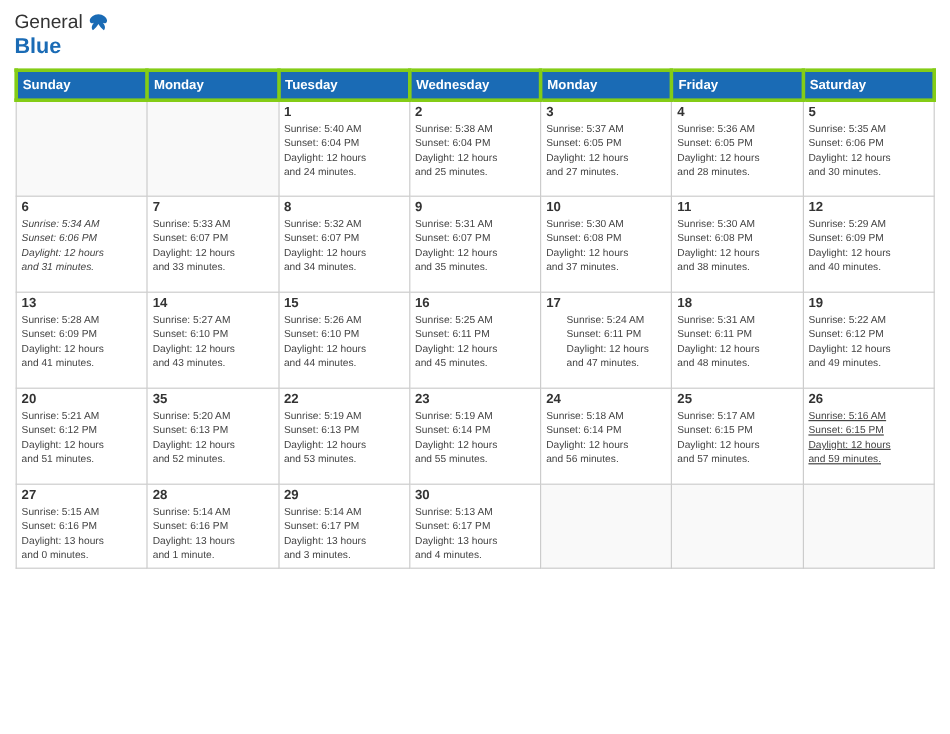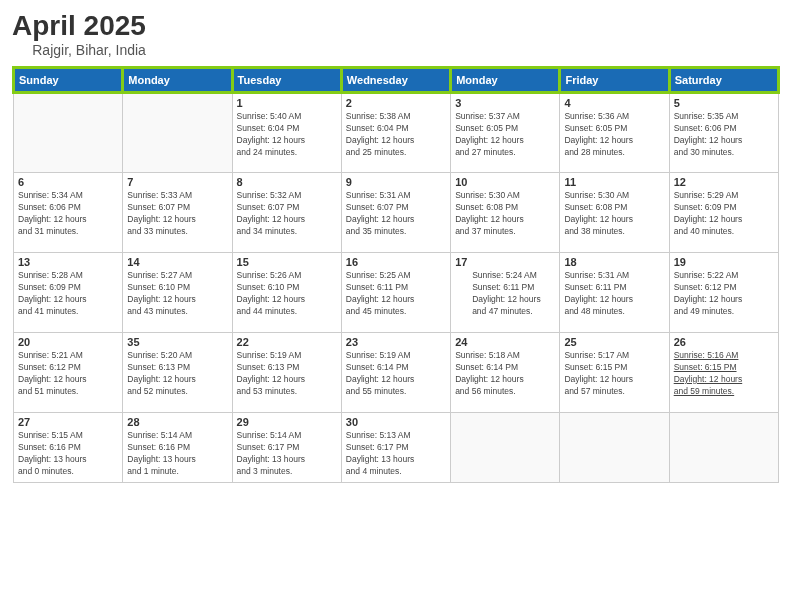--- a/index.html
+++ b/index.html
@@ -82,23 +82,30 @@
     }
     .last-row td {
       height: 70px;
     }
   </style>
 </head>
 <body>
 
 <div class="container">
   <div class="header">
-    <div class="title-block">
-      <div class="month-title">April 2025</div>
-      <div class="location">Rajgir, Bihar, India</div>
+    <div class="logo">
+      <div>
+        <div style="display:flex;align-items:center;gap:2px;">
+          <span class="logo-general">General</span>
+          <svg class="logo-icon" viewBox="0 0 20 20">
+            <path d="M10 2 C14 2 18 5 18 8 C18 10 16 11 14 10 C16 12 17 15 15 17 C13 15 11 13 10 11 C9 13 7 15 5 17 C3 15 4 12 6 10 C4 11 2 10 2 8 C2 5 6 2 10 2Z" fill="#1a6bb5"></path>
+          </svg>
+        </div>
+        <div class="logo-blue" style="font-size:18px;font-weight:bold;color:#1a6bb5;">Blue</div>
+      </div>
     </div>
   </div>
 
   <table class="calendar">
     <thead>
       <tr>
         <th>Sunday</th>
         <th>Monday</th>
         <th>Tuesday</th>
         <th>Wednesday</th>
@@ -143,21 +150,21 @@
             <div class="day-number">5</div>
             <div class="day-info" style="white-space: pre-line;">Sunrise: 5:35 AM
 Sunset: 6:06 PM
 Daylight: 12 hours
 and 30 minutes.</div>
           </td>
         </tr>
         <tr>
           <td>
             <div class="day-number">6</div>
-            <div class="day-info" style="white-space: pre-line;">Sunrise: 5:34 AM
+            <div class="day-info" style="white-space: pre-line; font-style: italic;">Sunrise: 5:34 AM
 Sunset: 6:06 PM
 Daylight: 12 hours
 and 31 minutes.</div>
           </td>
           <td>
             <div class="day-number">7</div>
             <div class="day-info" style="white-space: pre-line;">Sunrise: 5:33 AM
 Sunset: 6:07 PM
 Daylight: 12 hours
 and 33 minutes.</div>

